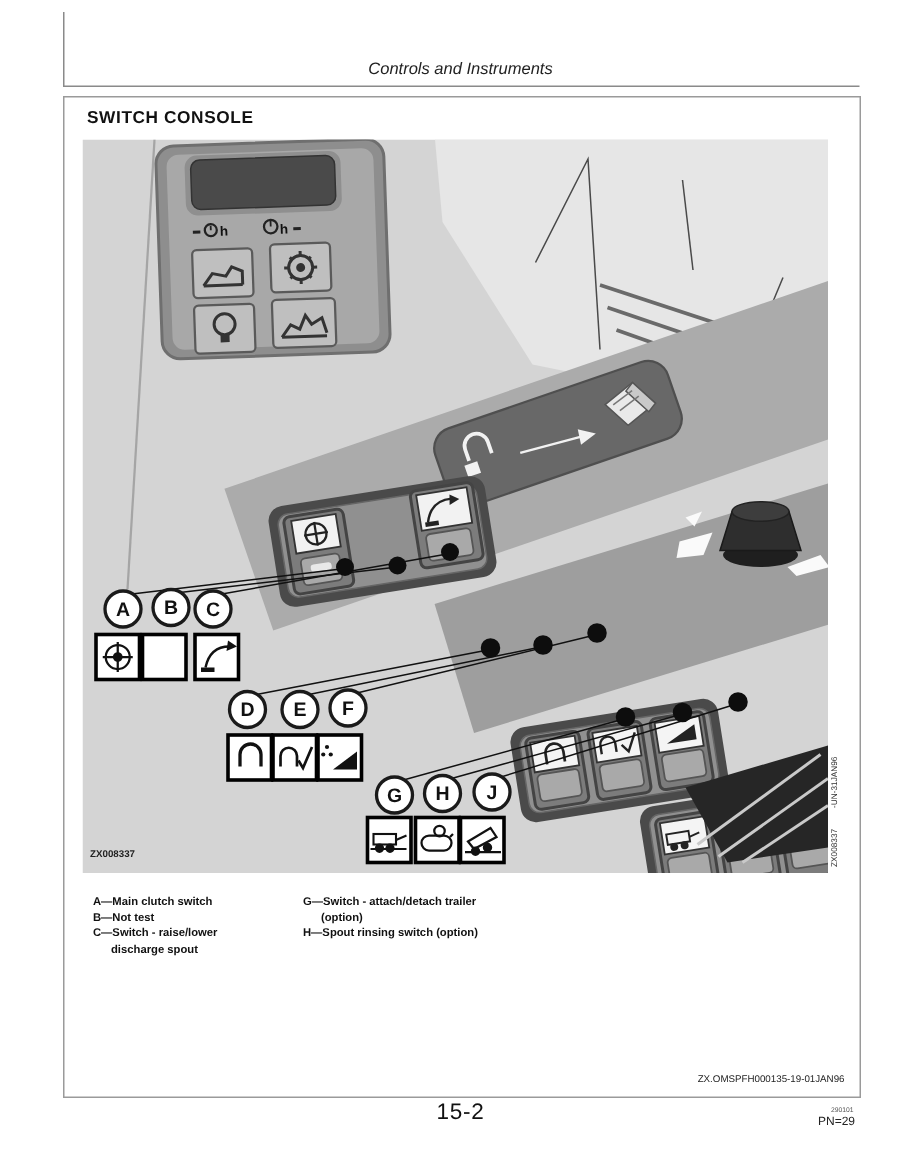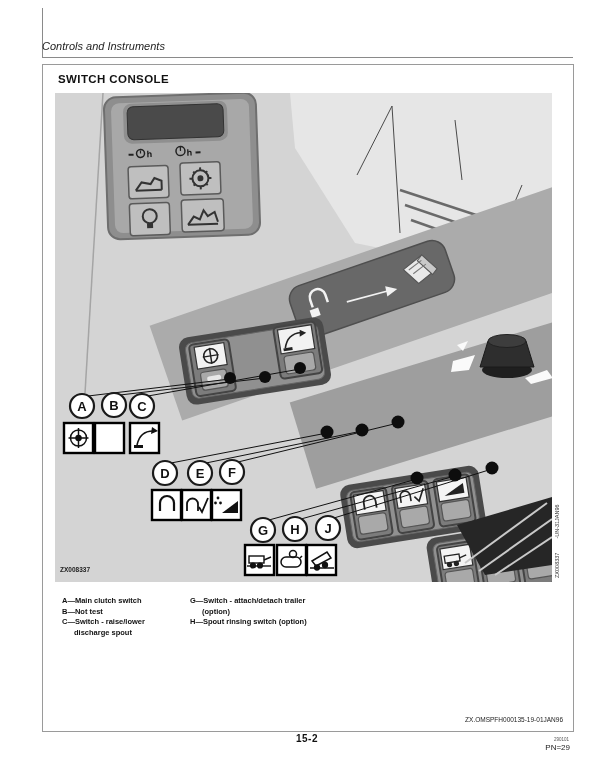--- a/index.html
+++ b/index.html
@@ -5,40 +5,40 @@
   html,body{margin:0;padding:0;}
   body{
     width:600px;height:776px;position:relative;background:#fff;
     font-family:"Liberation Sans","DejaVu Sans",sans-serif;color:#111;
     overflow:hidden;
   }
   .abs{position:absolute;}
   
   .running-header-box{left:42px;top:8px;width:530px;height:49px;
     border-left:1px solid #8a8a8a;border-bottom:1px solid #8a8a8a;}
-  .running-header{left:42px;top:40px;width:530px;
+  .running-header{left:42px;top:40px;width:530px;text-align:center;
     font-style:italic;font-size:11px;color:#222;}
   
   .content-box{left:42px;top:64px;width:530px;height:666px;border:1px solid #9a9a9a;}
   .section-title{left:58px;top:73px;font-size:11.5px;font-weight:bold;letter-spacing:.4px;}
   
   .figure-wrap{left:55px;top:93px;width:497px;height:489px;}
   .figure-id{left:60px;top:566px;font-size:6.5px;font-weight:bold;color:#222;}
   .figure-side{left:554px;top:578px;width:142px;font-size:5.5px;color:#333;
     transform:rotate(-90deg);transform-origin:0 0;white-space:nowrap;}
   .figure-side .gap{display:inline-block;width:14px;}
   
   .legend{left:62px;top:596px;width:506px;display:grid;
-    grid-template-columns:128px 128px 128px auto;column-gap:0;}
+    grid-template-columns:128px 128px 128px auto;column-gap:12px;}
   .legend-col{font-size:7.5px;font-weight:bold;line-height:1.4;}
   .legend-item{padding-left:12px;text-indent:-12px;padding-right:8px;}
   
   .doc-ref{right:37px;top:716px;font-size:6.5px;color:#222;}
   .page-number{left:42px;top:733px;width:530px;text-align:center;
-    font-size:10px;font-weight:bold;letter-spacing:.5px;}
+    font-size:15px;font-weight:normal;letter-spacing:.5px;}
   .print-code{right:31px;top:737px;font-size:4.5px;color:#555;}
   .pn-ref{right:30px;top:743px;font-size:8px;color:#222;padding-left:48px;}
   svg text{font-family:"Liberation Sans","DejaVu Sans",sans-serif;}
 </style>
 </head>
 <body>
 
 <div class="abs running-header-box"></div>
 <div class="abs running-header">Controls and Instruments</div>
 

